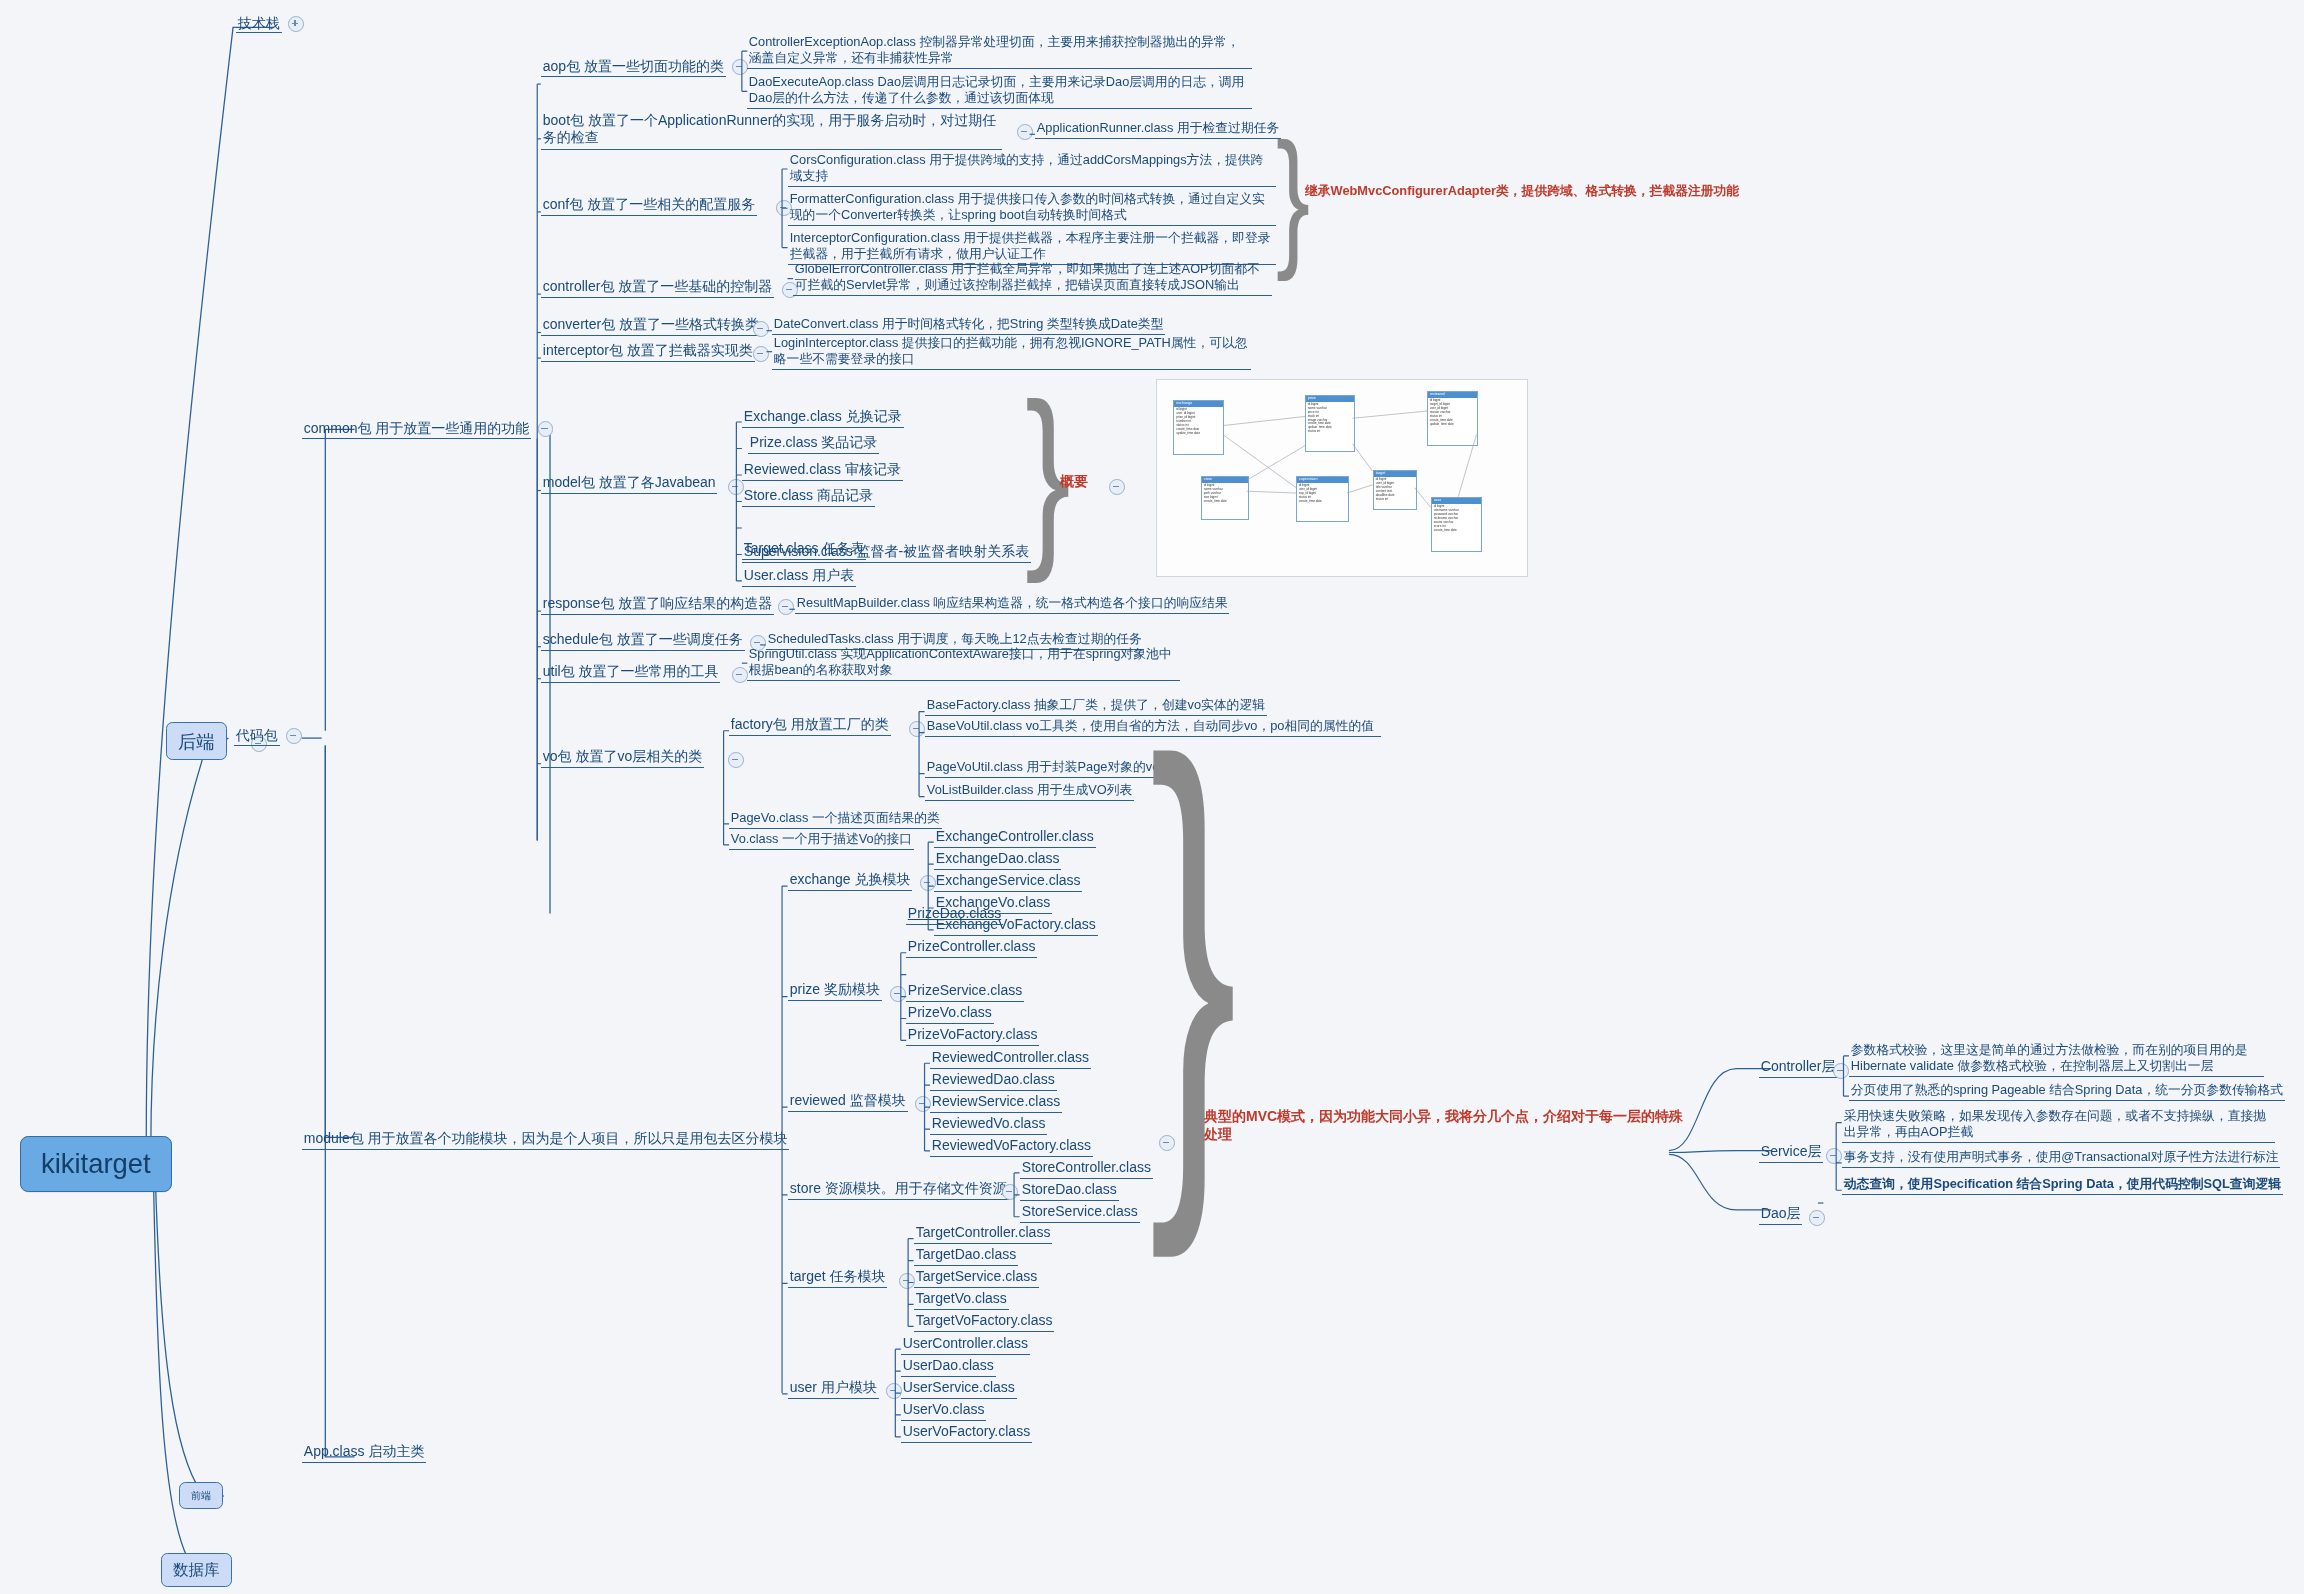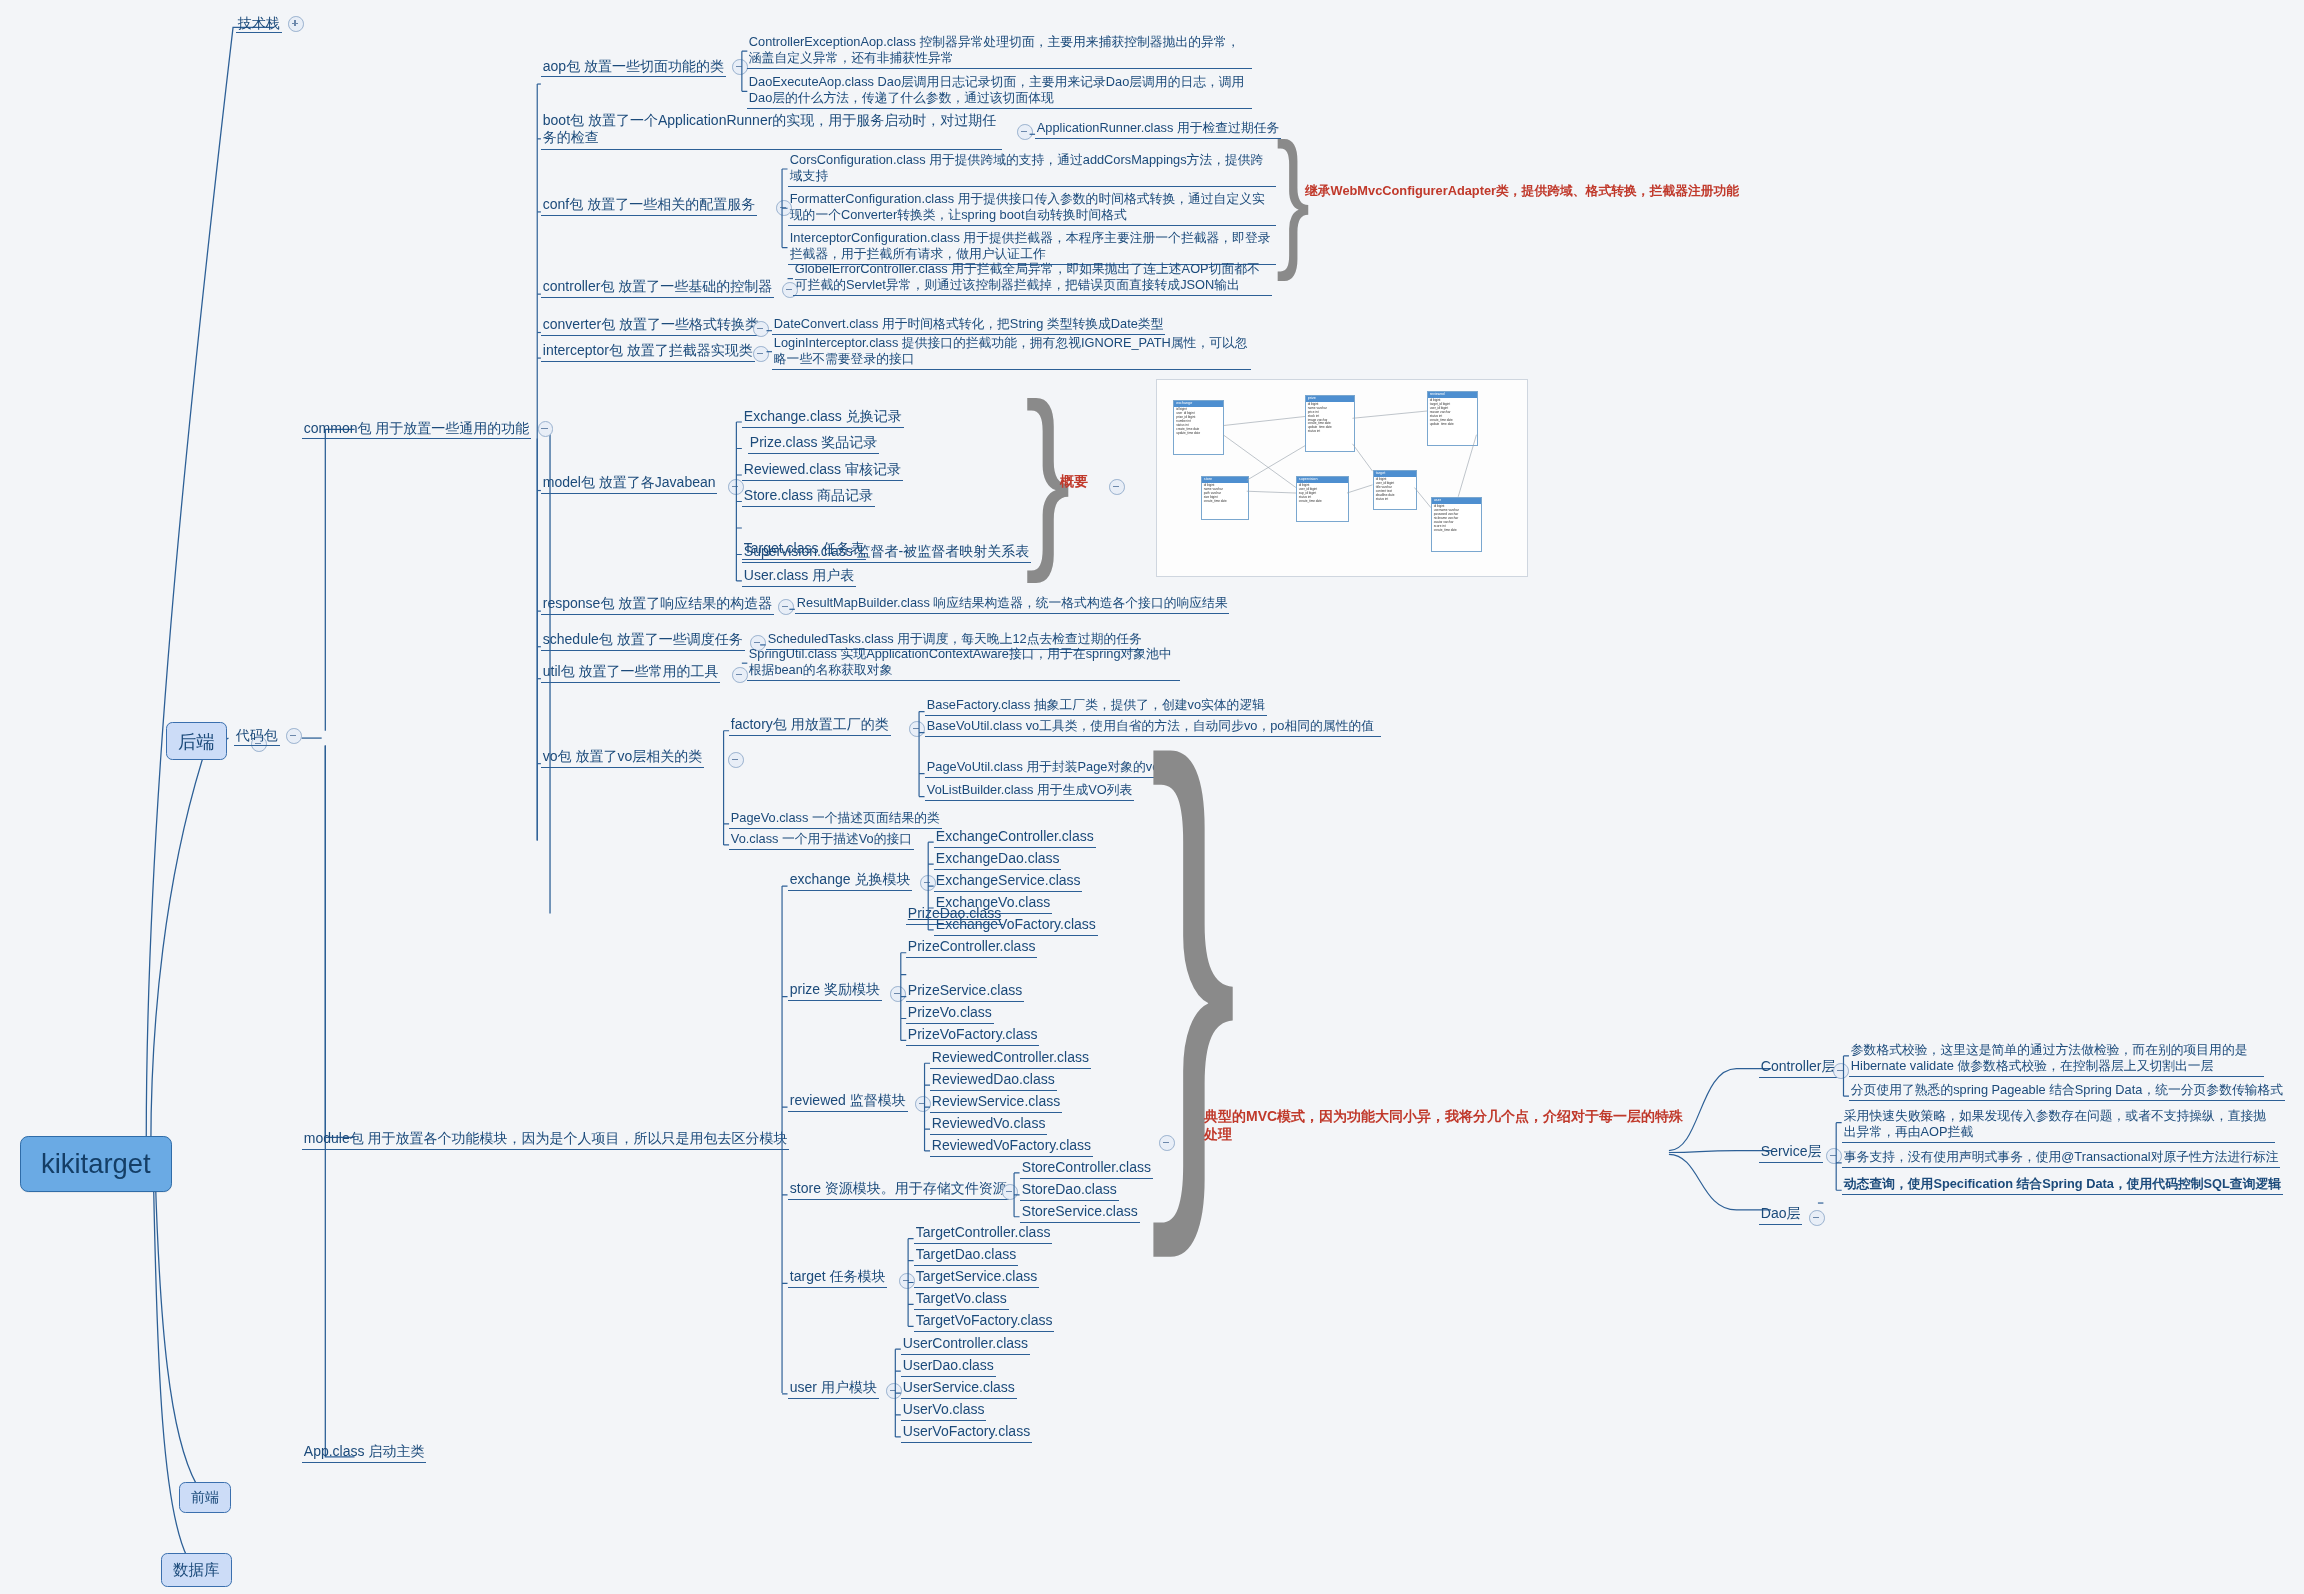--- a/index.html
+++ b/index.html
@@ -87,21 +87,21 @@
 
   <div class="node topic" style="left:236px;top:14.6px;">
     <span class="ul">技术栈</span><span class="toggle plus"></span>
   </div>
 
   <div class="lvl1" style="left:166px;top:722px;">
     <span>后端</span>
   </div>
   <span class="toggle" style="position:absolute;left:245px;top:736px;"></span>
 
-  <div class="lvl1" style="left:179px;top:1482px;font-size:14px;">
+  <div class="lvl1" style="left:179px;top:1482px;font-size:10px;">
     <span>前端</span>
   </div>
   <div class="lvl1" style="left:161px;top:1553px;font-size:15.5px;">
     <span>数据库</span>
   </div>
 
   <div class="node topic" style="left:234px;top:727px;">
     <span class="ul">代码包</span><span class="toggle"></span>
   </div>
 

